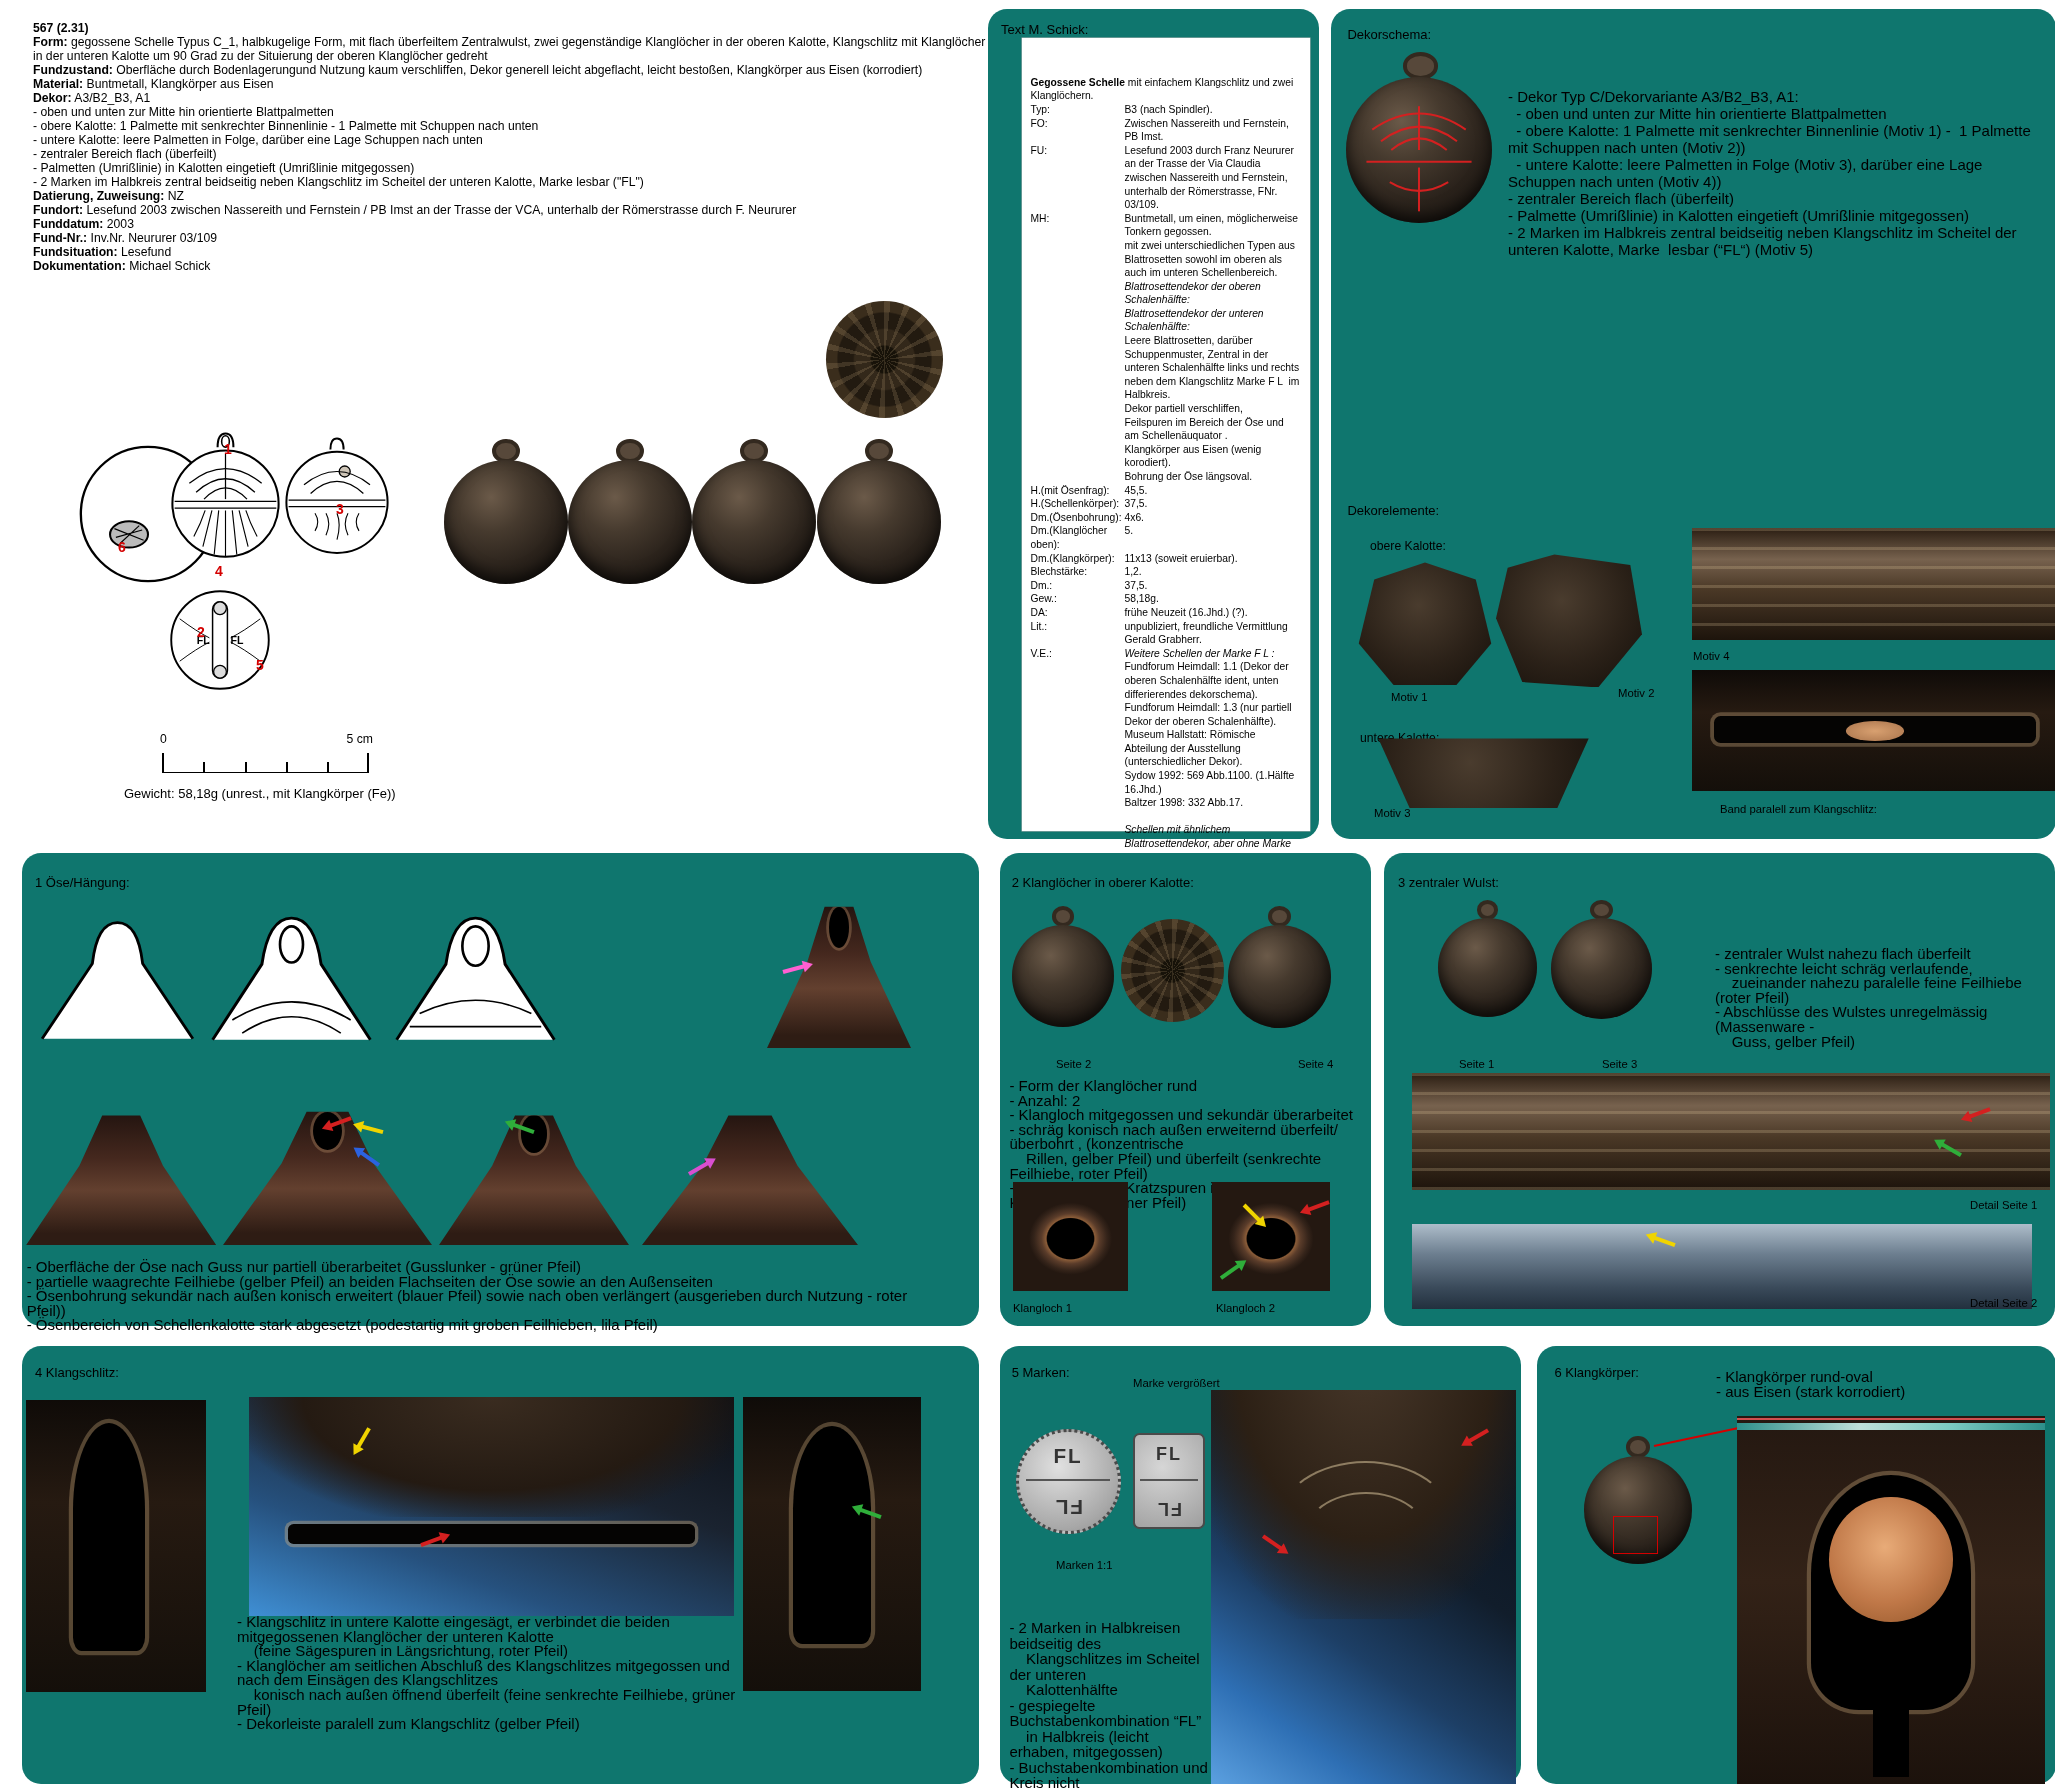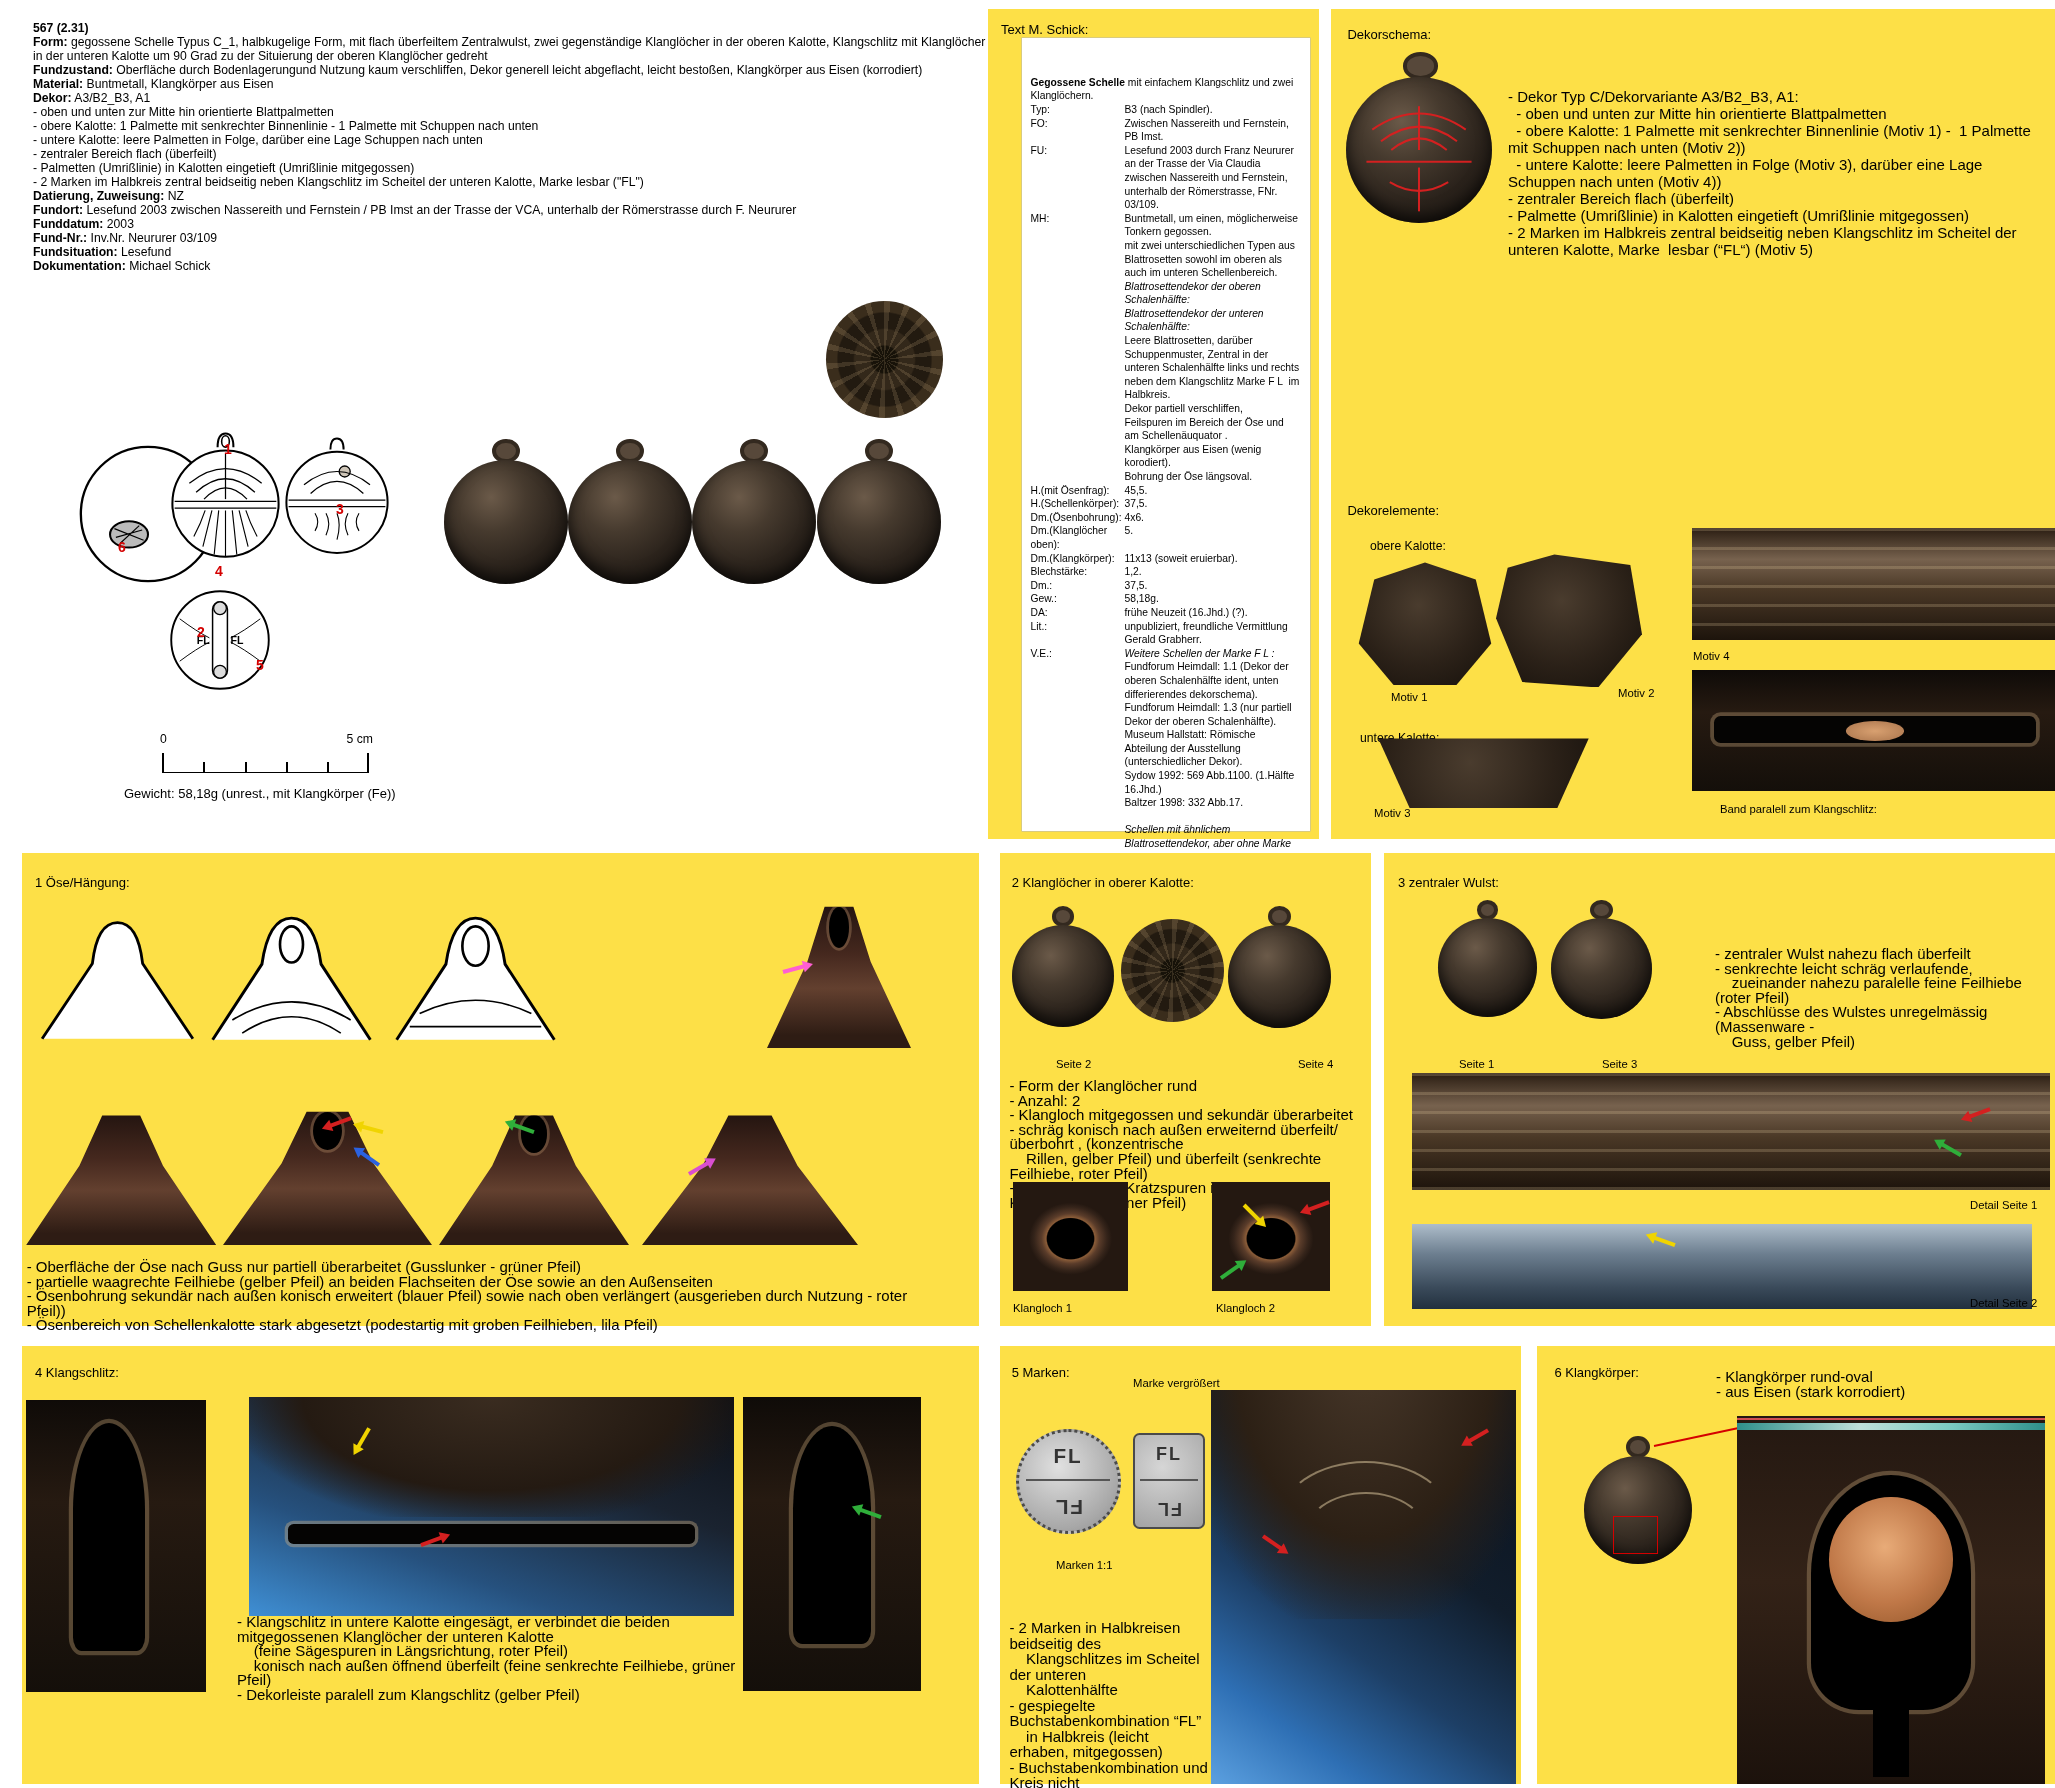--- a/index.html
+++ b/index.html
@@ -1,19 +1,19 @@
 <!DOCTYPE html>
 <html style="font-size:7.5px"><head>
 <meta charset="utf-8">
 <style>
   html,body{margin:0;padding:0;background:#ffffff;}
   #canvas{position:relative;width:2056px;height:1788px;background:#ffffff;overflow:hidden;
           font-family:"Liberation Sans",sans-serif;color:#000;}
   .abs{position:absolute;}
-  .panel{position:absolute;background:#fde047;}
+  .panel{position:absolute;background:#0f766e;border-radius:19px;}
   .ptitle{position:absolute;font-size:13px;white-space:nowrap;}
   .lbl{position:absolute;font-size:11.3px;white-space:nowrap;}
   .lbl26{position:absolute;font-size:12.2px;white-space:nowrap;}
   .bullets{position:absolute;font-size:15px;line-height:14.6px;}
   .bl{white-space:pre-wrap;}
   
   .cat{font-size:12.2px;line-height:14px;}
   .cat-id{font-weight:bold;margin-bottom:0px;}
   .cat-line strong{font-weight:bold;}
   
@@ -526,20 +526,21 @@
 
     <div class="photo ph-slitdark" style="left:721px;top:51px;width:178px;height:294px;">
       <div class="keyhole" style="left:28%;top:10%;width:44%;height:74%;"></div>
     </div>
     <span class="arrow" style="--c:#2fae3a;left:859px;top:169px;transform:rotate(200deg);"></span>
 
     <div class="bullets" style="left:215px;top:269px;width:526px;">
 
     <div class="bl">- Klangschlitz in untere Kalotte eingesägt, er verbindet die beiden mitgegossenen Klanglöcher der unteren Kalotte</div>
         <div class="bl">    (feine Sägespuren in Längsrichtung, roter Pfeil)</div>
+        <div class="bl">- Klanglöcher am seitlichen Abschluß des Klangschlitzes mitgegossen und nach dem Einsägen des Klangschlitzes</div>
         <div class="bl">    konisch nach außen öffnend überfeilt (feine senkrechte Feilhiebe, grüner Pfeil)</div>
         <div class="bl">- Dekorleiste paralell zum Klangschlitz (gelber Pfeil)</div>
       </div>
   </section>
 
   <section class="panel" style="left:1000px;top:1346px;width:521px;height:438px;">
     <div class="ptitle" style="left:11.7px;top:19px;">5 Marken:</div>
     <div class="lbl" style="left:133px;top:31px;">Marke vergrößert</div>
 
     <div class="stamp" style="left:15.5px;top:83px;width:105px;height:105px;">

